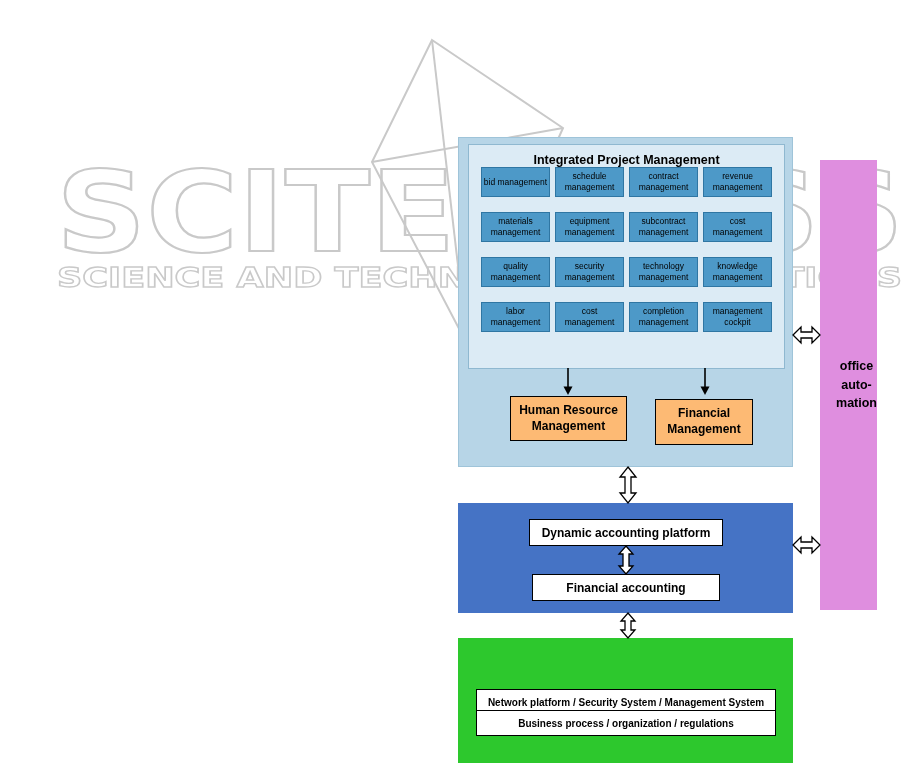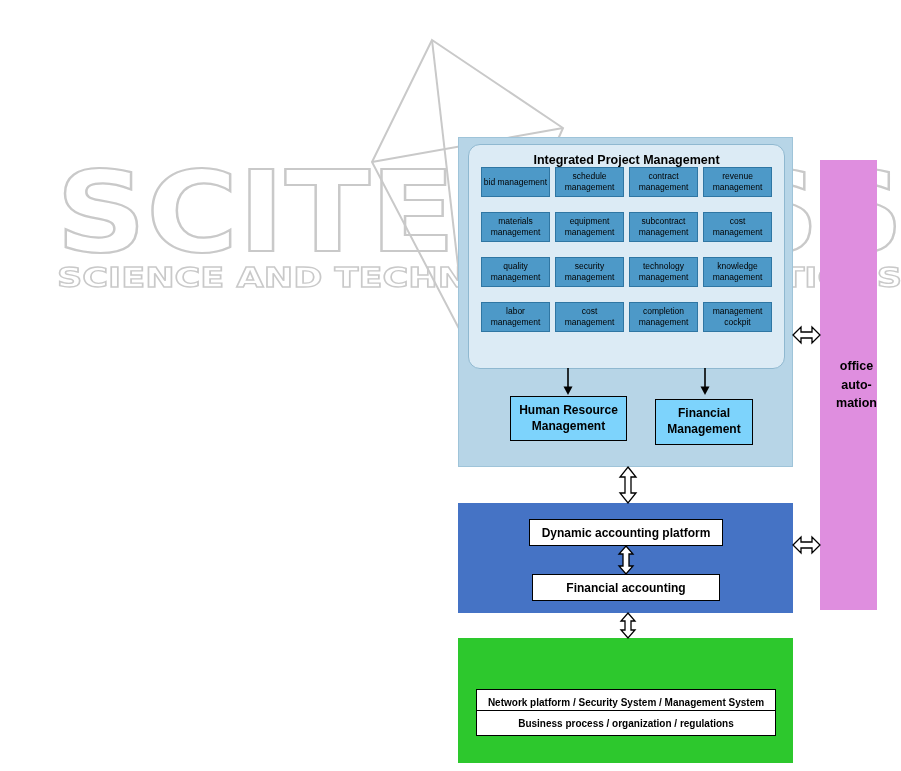--- a/index.html
+++ b/index.html
@@ -13,29 +13,29 @@
   .wm-shape { fill:none; stroke:#c9c9c9; stroke-width:2; }
   .wm-brand { font-family:"DejaVu Sans",sans-serif; font-weight:bold; font-size:112px;
               fill:none; stroke:#c9c9c9; stroke-width:2.2; }
   .wm-tagline { font-family:"DejaVu Sans",sans-serif; font-weight:bold; font-size:27px;
                 fill:none; stroke:#c9c9c9; stroke-width:1.3; }
 
   
   .ipm { position:absolute; left:458px; top:137px; width:335px; height:330px;
          background:#b7d5e7; border:1px solid #9fc4d9; z-index:1; }
   .ipm-panel { position:absolute; left:9px; top:6px; width:317px; height:225px;
-               background:#dcebf5; border:1px solid #8fb8d0; border-radius:12px; }
+               background:#dcebf5; border:1px solid #8fb8d0; border-radius:0; }
   .ipm-title { margin-top:8px; text-align:center; font-weight:bold; font-size:12.5px; }
   .ipm-grid { display:grid; grid-template-columns:repeat(4,69px); column-gap:5px; row-gap:15px;
               justify-content:center; margin-top:0; }
   .module { height:30px; background:#4d99c8; border:1px solid #2f76a3;
             display:flex; align-items:center; justify-content:center;
             text-align:center; font-size:8.5px; line-height:1.25; padding:1px; }
 
-  .subbox { position:absolute; background:#7dd3fc; border:1.5px solid #000;
+  .subbox { position:absolute; background:#fdba74; border:1.5px solid #000;
             display:flex; align-items:center; justify-content:center;
             text-align:center; font-weight:bold; font-size:12px; line-height:1.3; }
   .hrm { left:51px; top:258px; width:117px; height:45px; }
   .fm  { left:196px; top:261px; width:98px; height:46px; padding:0 6px; }
 
   
   .acct { position:absolute; left:458px; top:503px; width:335px; height:110px;
           background:#4573c5; z-index:1; }
   .wbox { position:absolute; background:#fff; border:1.3px solid #000;
           display:flex; align-items:center; justify-content:center;

